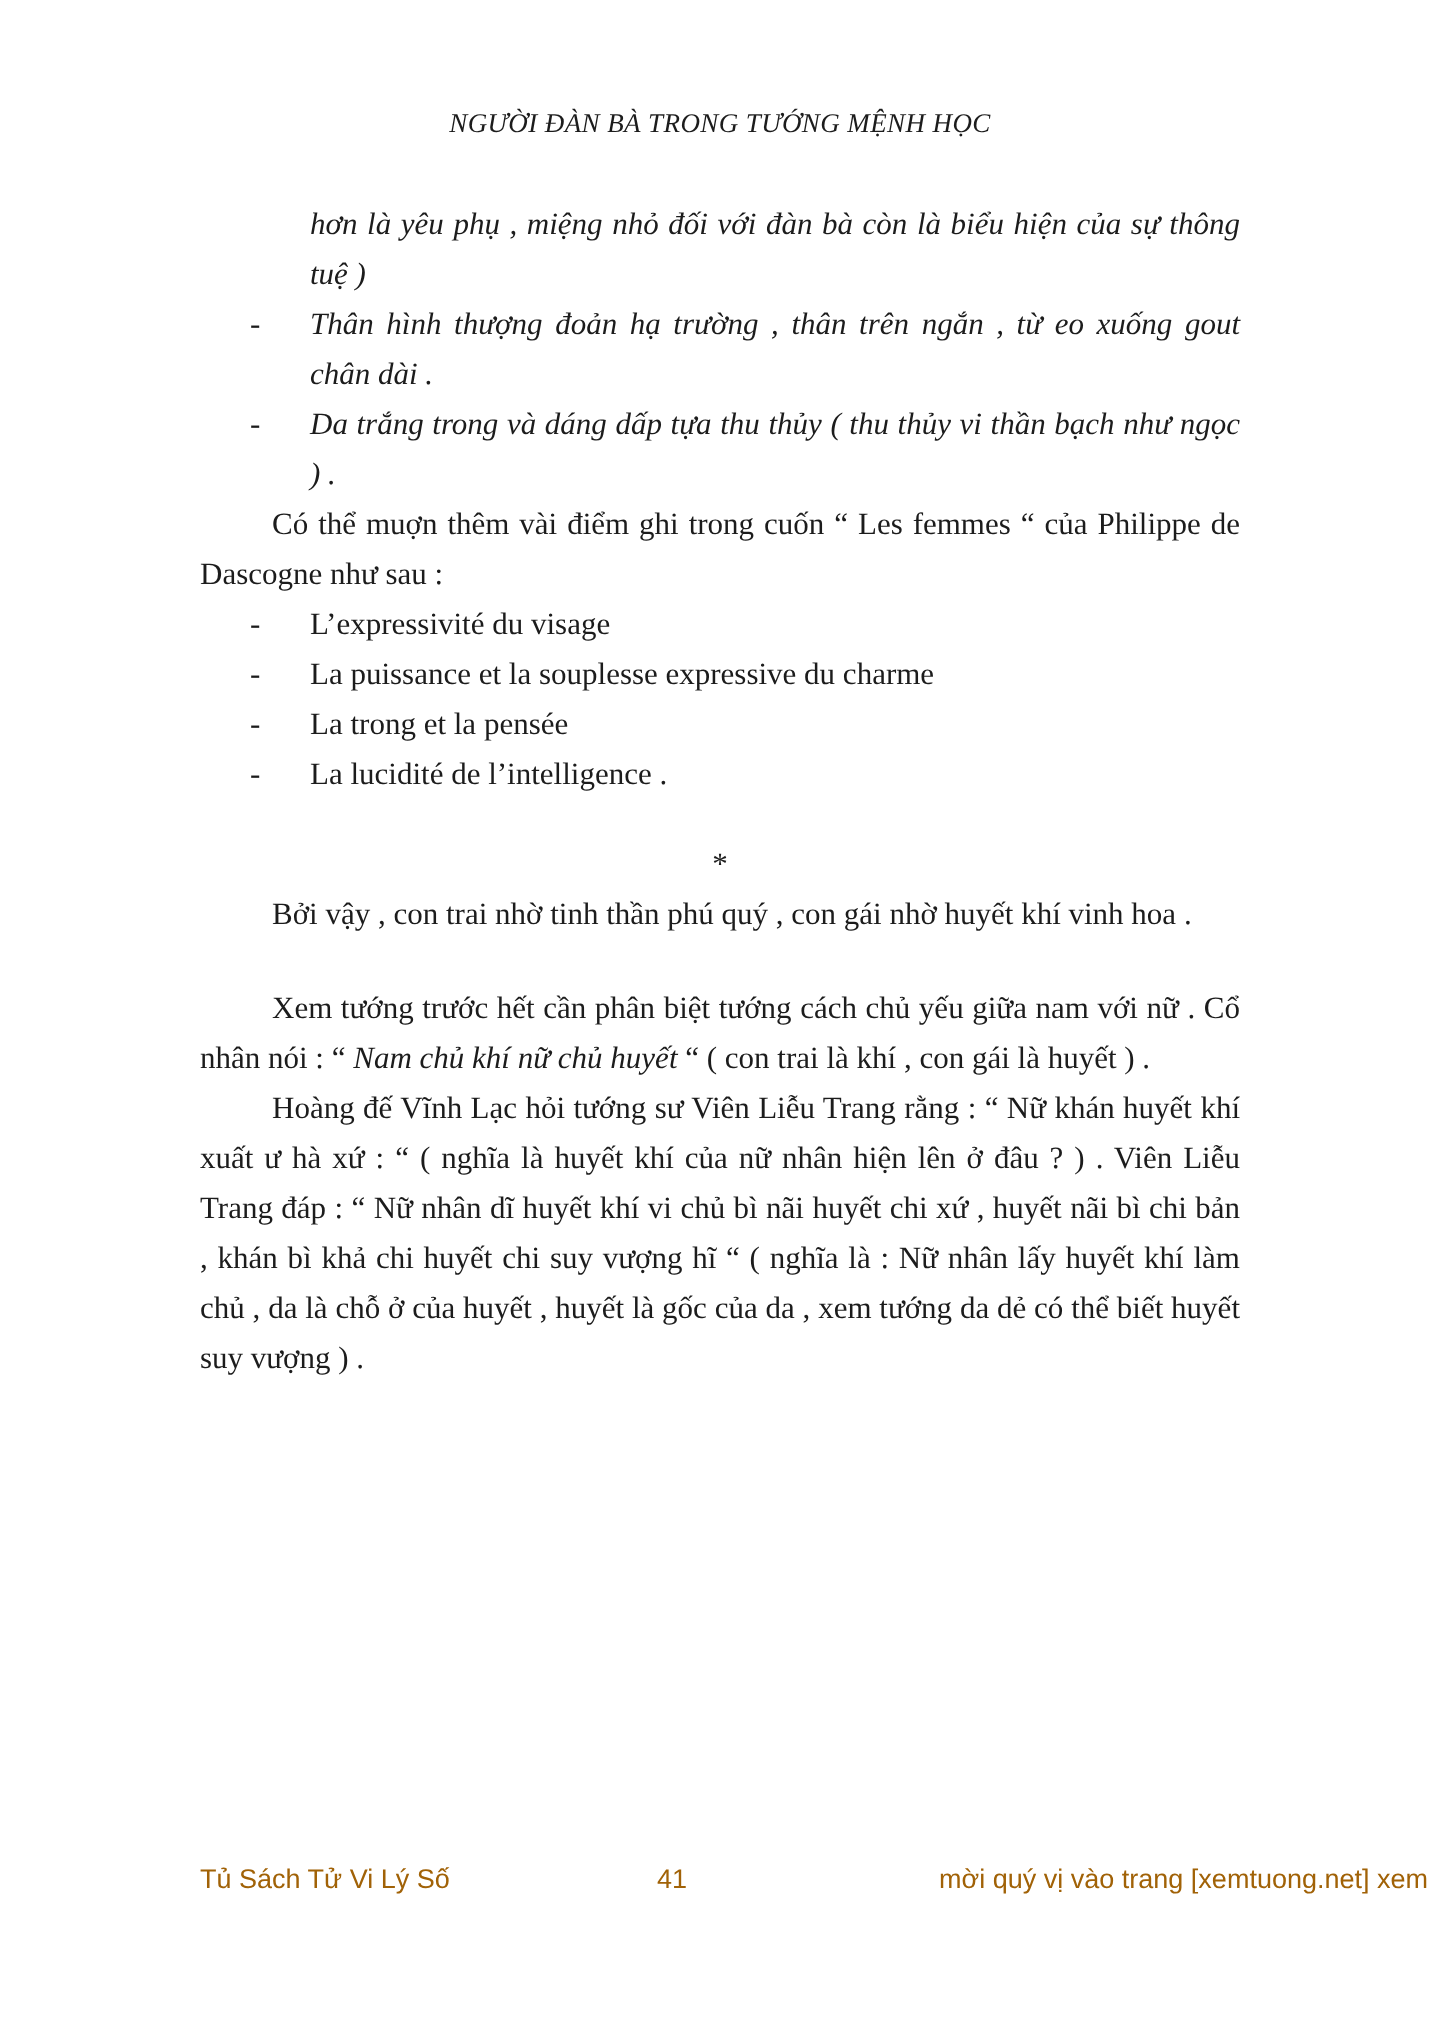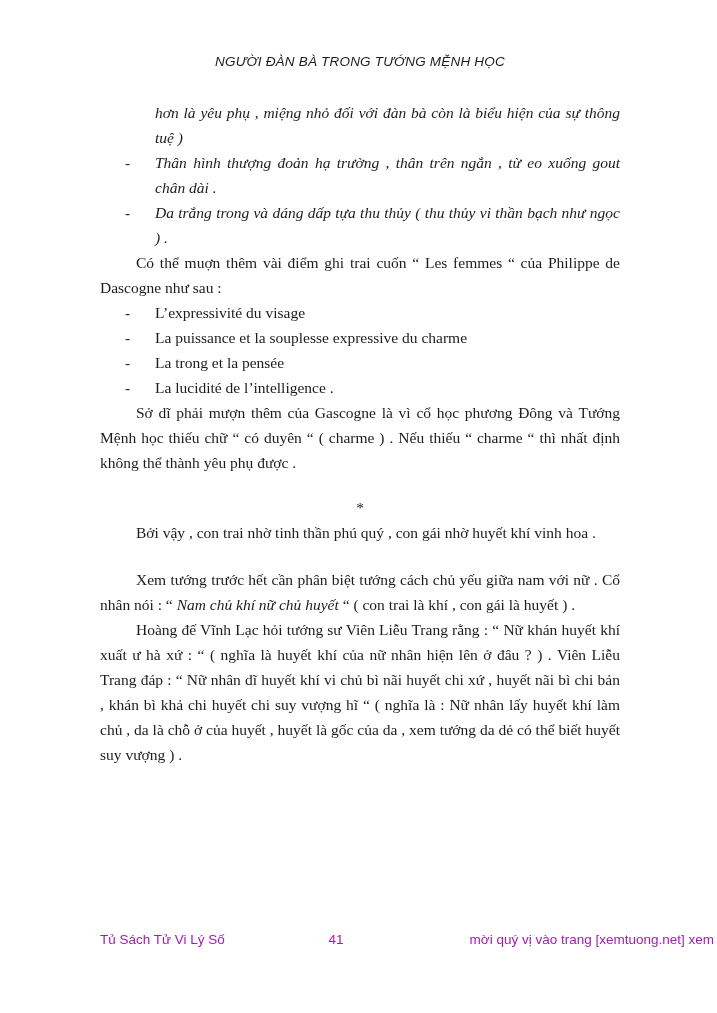--- a/index.html
+++ b/index.html
@@ -4,70 +4,69 @@
 <style>
   * { margin:0; padding:0; box-sizing:border-box; }
   html, body { background:#ffffff; }
   .page {
     position:relative; width:717px; height:1013px;
     background:#ffffff; color:#1c1c1c; overflow:hidden;
   }
   .header {
     position:absolute; top:54px; left:100px; width:520px;
     text-align:center;
-    font-family:Liberation Sans, sans-serif;
+    font-family:Liberation Serif, serif;
     font-style:italic; font-size:13.5px; letter-spacing:0.2px;
   }
   .body-text {
     position:absolute; top:100px; left:100px; width:520px;
     font-family:Liberation Serif, serif;
     font-size:15.5px; line-height:25px; text-align:justify;
   }
   .italic { font-style:italic; }
   .hang { position:relative; padding-left:55px; }
   .hang .dash { position:absolute; left:25px; }
   .para { text-indent:36px; }
   .sep { margin-top:20px; text-align:center; text-indent:0; }
   .heading {
     margin-top:25px; font-size:16px; font-weight:bold;
     line-height:28px; text-align:left; letter-spacing:0.2px;
   }
   .after-heading { margin-top:22px; }
   .footer {
     position:absolute; top:932px; left:0; width:717px; height:22px;
     font-family:"Liberation Sans", "DejaVu Sans", sans-serif;
-    font-size:13.5px; color:#a21caf;
+    font-size:13.5px; color:#a16207;
   }
   .f-left  { position:absolute; left:100px; top:0; }
   .f-center{ position:absolute; left:336px; top:0; transform:translateX(-50%); }
   .f-right { position:absolute; right:3px; top:0; }
 </style>
 </head>
 <body>
 
 <div class="page">
 
   <div class="header">NGƯỜI ĐÀN BÀ TRONG TƯỚNG MỆNH HỌC</div>
 
   <div class="body-text">
 
     <div class="hang italic">hơn là yêu phụ , miệng nhỏ đối với đàn bà còn là biểu hiện của sự thông tuệ )</div>
 
     <div class="hang italic"><span class="dash">-</span><span>Thân hình thượng đoản hạ trường , thân trên ngắn , từ eo xuống gout chân dài .</span></div>
 
     <div class="hang italic"><span class="dash">-</span><span>Da trắng trong và dáng dấp tựa thu thủy ( thu thủy vi thần bạch như ngọc ) .</span></div>
 
-    <div class="para">Có thể muợn thêm vài điểm ghi trai cuốn “ Les femmes “ của Philippe de Dascogne như sau :</div>
+    <div class="para">Có thể muợn thêm vài điểm ghi trong cuốn “ Les femmes “ của Philippe de Dascogne như sau :</div>
 
     <div class="hang"><span class="dash">-</span><span>L’expressivité du visage</span></div>
     <div class="hang"><span class="dash">-</span><span>La puissance et la souplesse expressive du charme</span></div>
     <div class="hang"><span class="dash">-</span><span>La trong et la pensée</span></div>
     <div class="hang"><span class="dash">-</span><span>La lucidité de l’intelligence .</span></div>
 
-    <div class="para">Sở dĩ phải mượn thêm của Gascogne là vì cổ học phương Đông và Tướng Mệnh học thiếu chữ “ có duyên “ ( charme ) . Nếu thiếu “ charme “ thì nhất định không thể thành yêu phụ được .</div>
 
 
     <div class="sep">*</div>
 
 
     <div class="para">Bởi vậy , con trai nhờ tinh thần phú quý , con gái nhờ huyết khí vinh hoa .</div>
 
     <div class="para after-heading"><span>Xem tướng trước hết cần phân biệt tướng cách chủ yếu giữa nam với nữ . Cổ nhân nói : “ </span><span class="italic">Nam chủ khí nữ chủ huyết</span><span> “ ( con trai là khí , con gái là huyết ) .</span></div>
 
     <div class="para">Hoàng đế Vĩnh Lạc hỏi tướng sư Viên Liễu Trang rằng : “ Nữ khán huyết khí xuất ư hà xứ : “ ( nghĩa là huyết khí của nữ nhân hiện lên ở đâu ? ) . Viên Liễu Trang đáp : “ Nữ nhân dĩ huyết khí vi chủ bì nãi huyết chi xứ , huyết nãi bì chi bản , khán bì khả chi huyết chi suy vượng hĩ “ ( nghĩa là : Nữ nhân lấy huyết khí làm chủ , da là chỗ ở của huyết , huyết là gốc của da , xem tướng da dẻ có thể biết huyết suy vượng ) .</div>

